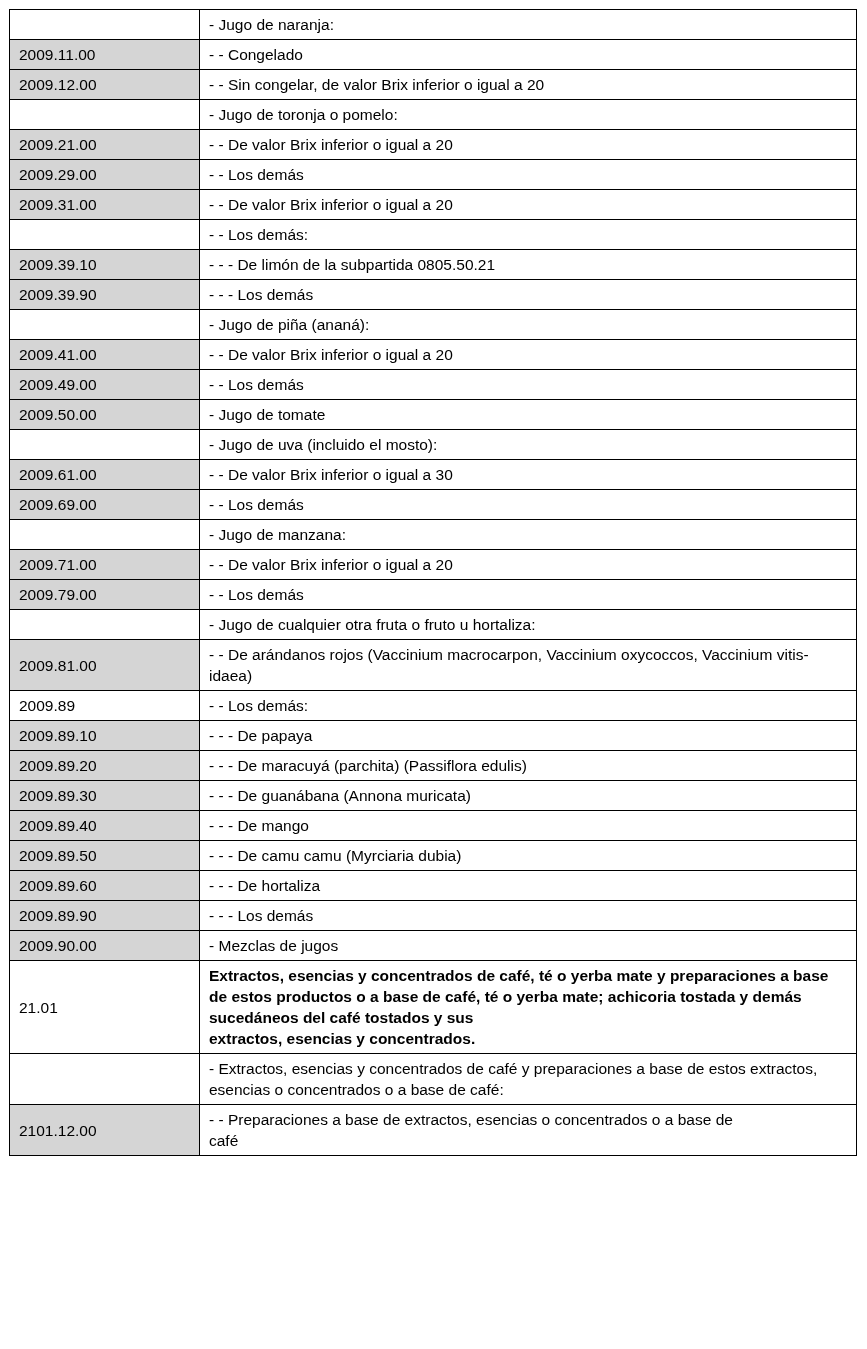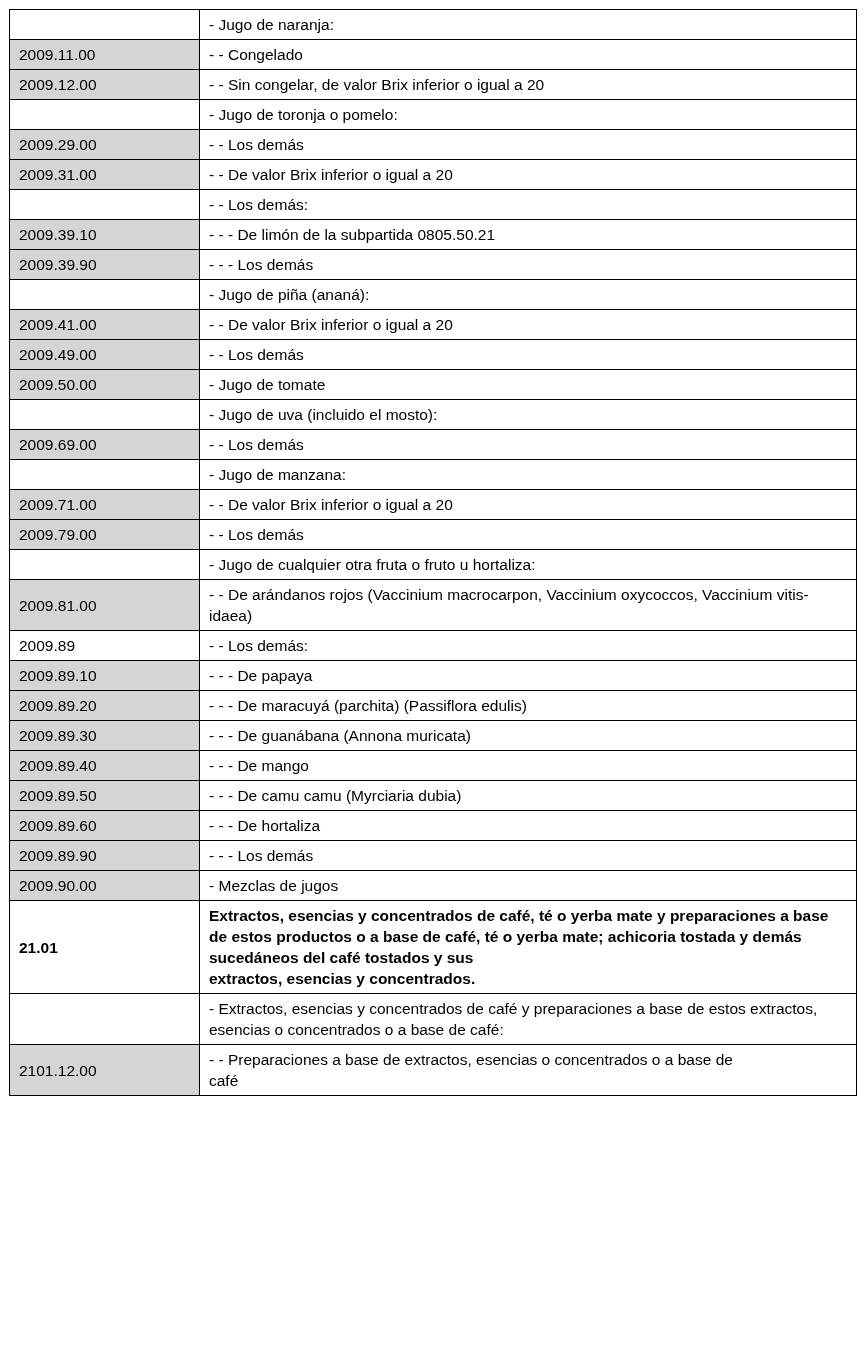--- a/index.html
+++ b/index.html
@@ -50,21 +50,21 @@
   td.code.shaded {
     background: #d5d5d5;
   }
   td.desc {
     background: #ffffff;
   }
   td.heading {
     font-weight: bold;
   }
   td.code.heading {
-    font-weight: bold;
+    font-weight: normal;
   }
 </style>
 </head>
 <body>
 
 <div id="tariff-table-wrap">
   <table class="tariff">
     <colgroup>
       <col class="col-code">
       <col class="col-desc">
@@ -80,20 +80,24 @@
         </tr>
         <tr>
           <td class="code shaded">2009.12.00</td>
           <td class="desc">- - Sin congelar, de valor Brix inferior o igual a 20</td>
         </tr>
         <tr>
           <td class="code"></td>
           <td class="desc">- Jugo de toronja o pomelo:</td>
         </tr>
         <tr>
+          <td class="code shaded">2009.21.00</td>
+          <td class="desc">- - De valor Brix inferior o igual a 20</td>
+        </tr>
+        <tr>
           <td class="code shaded">2009.29.00</td>
           <td class="desc">- - Los demás</td>
         </tr>
         <tr>
           <td class="code shaded">2009.31.00</td>
           <td class="desc">- - De valor Brix inferior o igual a 20</td>
         </tr>
         <tr>
           <td class="code"></td>
           <td class="desc">- - Los demás:</td>
@@ -118,20 +122,24 @@
           <td class="code shaded">2009.49.00</td>
           <td class="desc">- - Los demás</td>
         </tr>
         <tr>
           <td class="code shaded">2009.50.00</td>
           <td class="desc">- Jugo de tomate</td>
         </tr>
         <tr>
           <td class="code"></td>
           <td class="desc">- Jugo de uva (incluido el mosto):</td>
+        </tr>
+        <tr>
+          <td class="code shaded">2009.61.00</td>
+          <td class="desc">- - De valor Brix inferior o igual a 30</td>
         </tr>
         <tr>
           <td class="code shaded">2009.69.00</td>
           <td class="desc">- - Los demás</td>
         </tr>
         <tr>
           <td class="code"></td>
           <td class="desc">- Jugo de manzana:</td>
         </tr>
         <tr>

